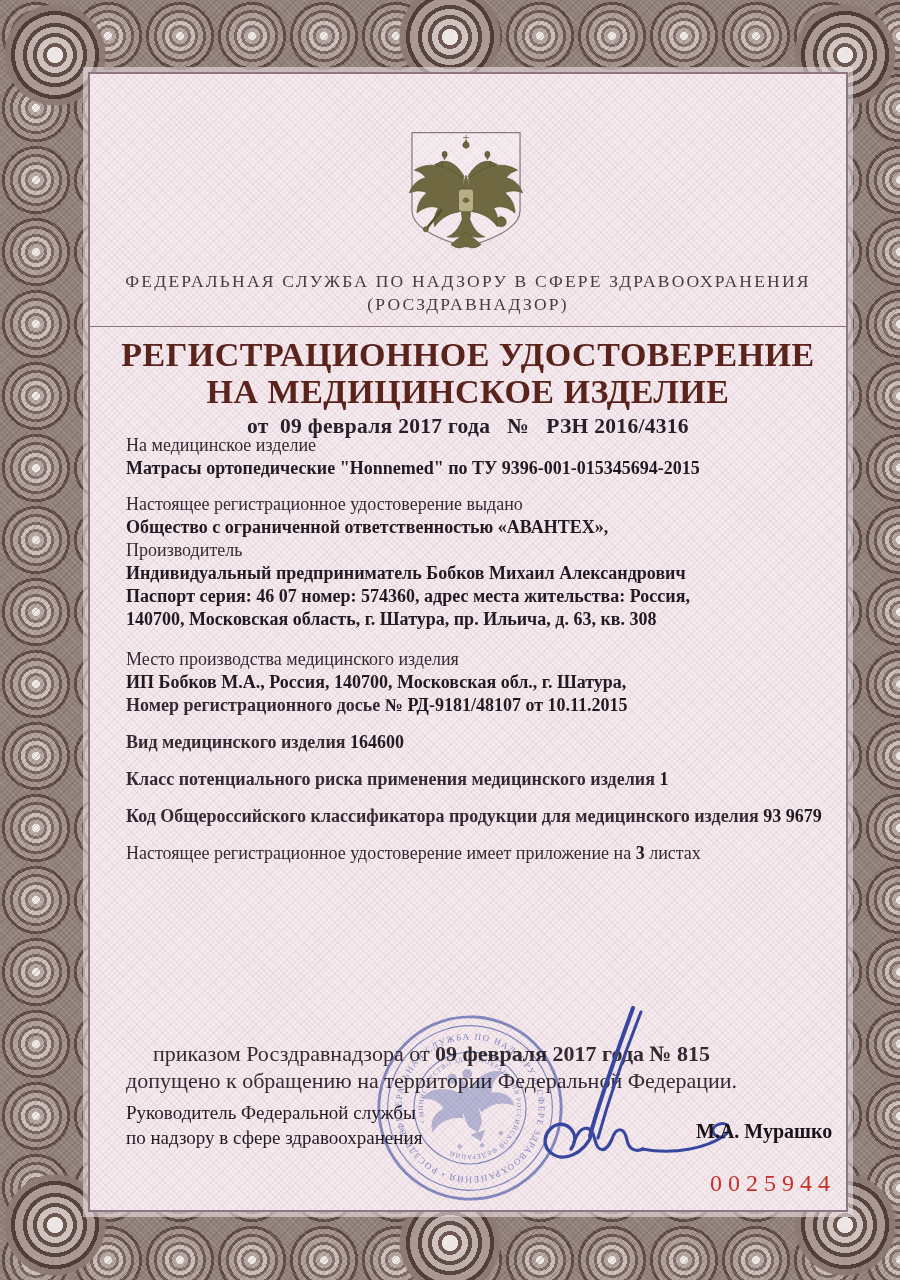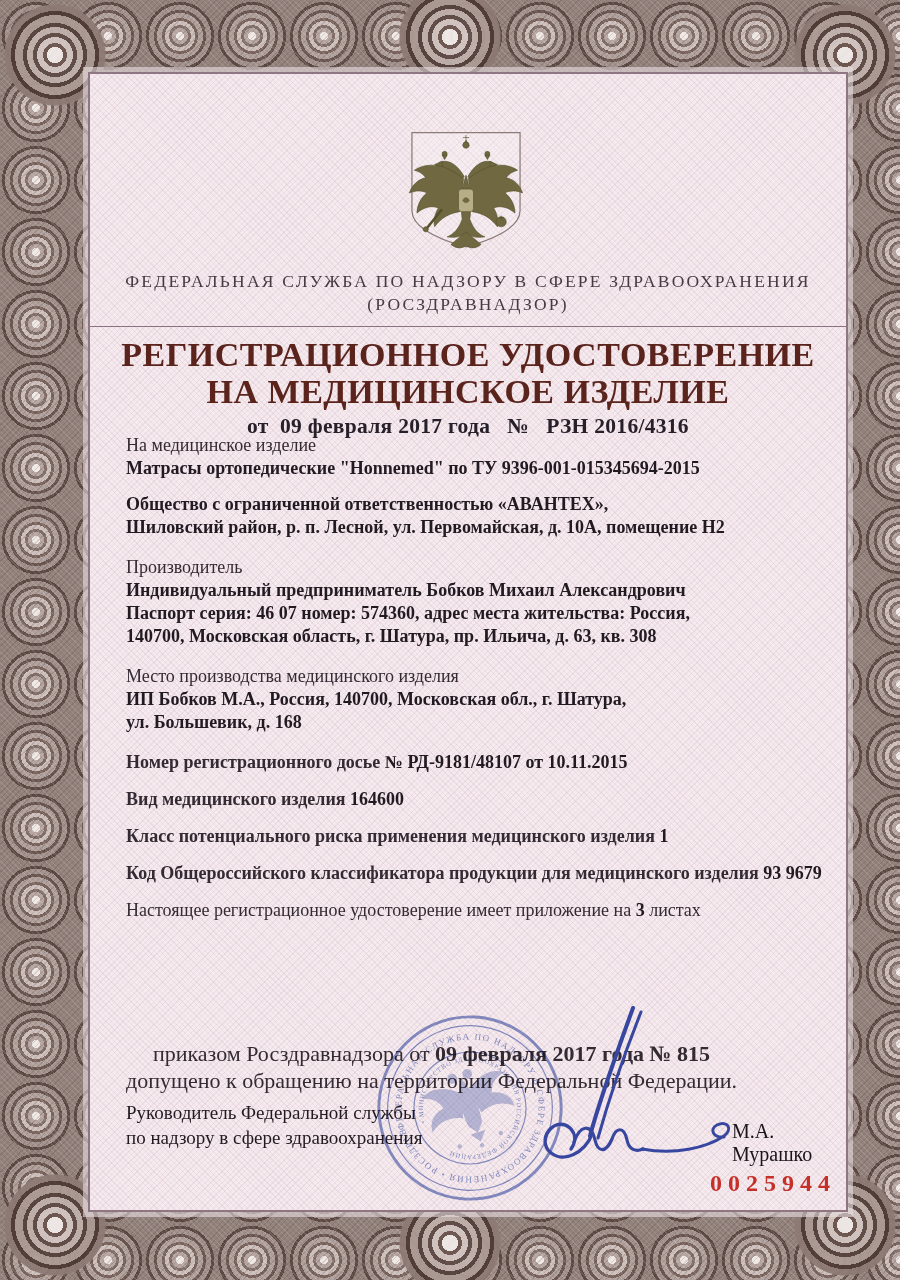--- a/index.html
+++ b/index.html
@@ -50,22 +50,22 @@
   .body{position:absolute;left:36px;right:20px;top:360px;color:#342a32;
     font-size:18px;line-height:23px;}
   .body p{margin:0;white-space:nowrap;}
   .body b{color:#211a21;}
   .gap13{margin-bottom:13px !important;} .gap17{margin-bottom:17px !important;}
   .gap14{margin-bottom:14px !important;font-weight:bold;}
 
   .order{position:absolute;left:36px;top:966px;color:#342a32;font-size:22px;line-height:27px;white-space:nowrap;text-align:center;}
   .signatory{position:absolute;left:36px;top:1026px;color:#211a21;font-weight:normal;
     font-size:19px;line-height:25px;white-space:nowrap;}
-  .signame{position:absolute;left:606px;top:1046px;color:#191419;font-weight:normal;font-size:20px;margin-left:36px;}
-  .serial{position:absolute;left:620px;top:1096px;color:#c53028;font-weight:bold;
+  .signame{position:absolute;left:606px;top:1046px;color:#191419;font-weight:bold;font-size:20px;}
+  .serial{position:absolute;left:620px;top:1096px;color:#c53028;font-weight:normal;
     font-size:24px;letter-spacing:6px;}
 
   .stamp{position:absolute;left:282px;top:936px;width:196px;height:196px;
     opacity:.66;mix-blend-mode:multiply;}
   .signature{position:absolute;left:380px;top:928px;width:270px;height:175px;}
 </style>
 </head>
 <body>
 
 <div class="frame"></div>
@@ -120,31 +120,30 @@
   <div class="title center">
     <div>РЕГИСТРАЦИОННОЕ УДОСТОВЕРЕНИЕ</div>
     <div>НА МЕДИЦИНСКОЕ ИЗДЕЛИЕ</div>
     <div class="datenum">от  09 февраля 2017 года   №   РЗН 2016/4316</div>
   </div>
 
   <div class="body">
     <p>На медицинское изделие</p>
     <p class="gap13"><b>Матрасы ортопедические "Honnemed" по ТУ 9396-001-015345694-2015</b></p>
 
+    <p>Настоящее регистрационное удостоверение выдано</p>
     <p><b>Общество с ограниченной ответственностью «АВАНТЕХ»,</b></p>
-    <p class="gap17"><b>Шиловский район, р. п. Лесной, ул. Первомайская, д. 10А, помещение Н2</b></p>
 
     <p>Производитель</p>
     <p><b>Индивидуальный предприниматель Бобков Михаил Александрович</b></p>
     <p><b>Паспорт серия: 46 07 номер: 574360, адрес места жительства: Россия,</b></p>
     <p class="gap17"><b>140700, Московская область, г. Шатура, пр. Ильича, д. 63, кв. 308</b></p>
 
     <p>Место производства медицинского изделия</p>
     <p><b>ИП Бобков М.А., Россия, 140700, Московская обл., г. Шатура,</b></p>
-    <p class="gap17"><b>ул. Большевик, д. 168</b></p>
 
     <p class="gap14"><span>Номер регистрационного досье </span><b>№ РД-9181/48107 от 10.11.2015</b></p>
 
     <p class="gap14"><span>Вид медицинского изделия </span><b>164600</b></p>
 
     <p class="gap14"><span>Класс потенциального риска применения медицинского изделия </span><b>1</b></p>
 
     <p class="gap14"><span>Код Общероссийского классификатора продукции для медицинского изделия </span><b>93 9679</b></p>
 
     <p><span>Настоящее регистрационное удостоверение имеет приложение на </span><b>3</b><span> листах</span></p>

